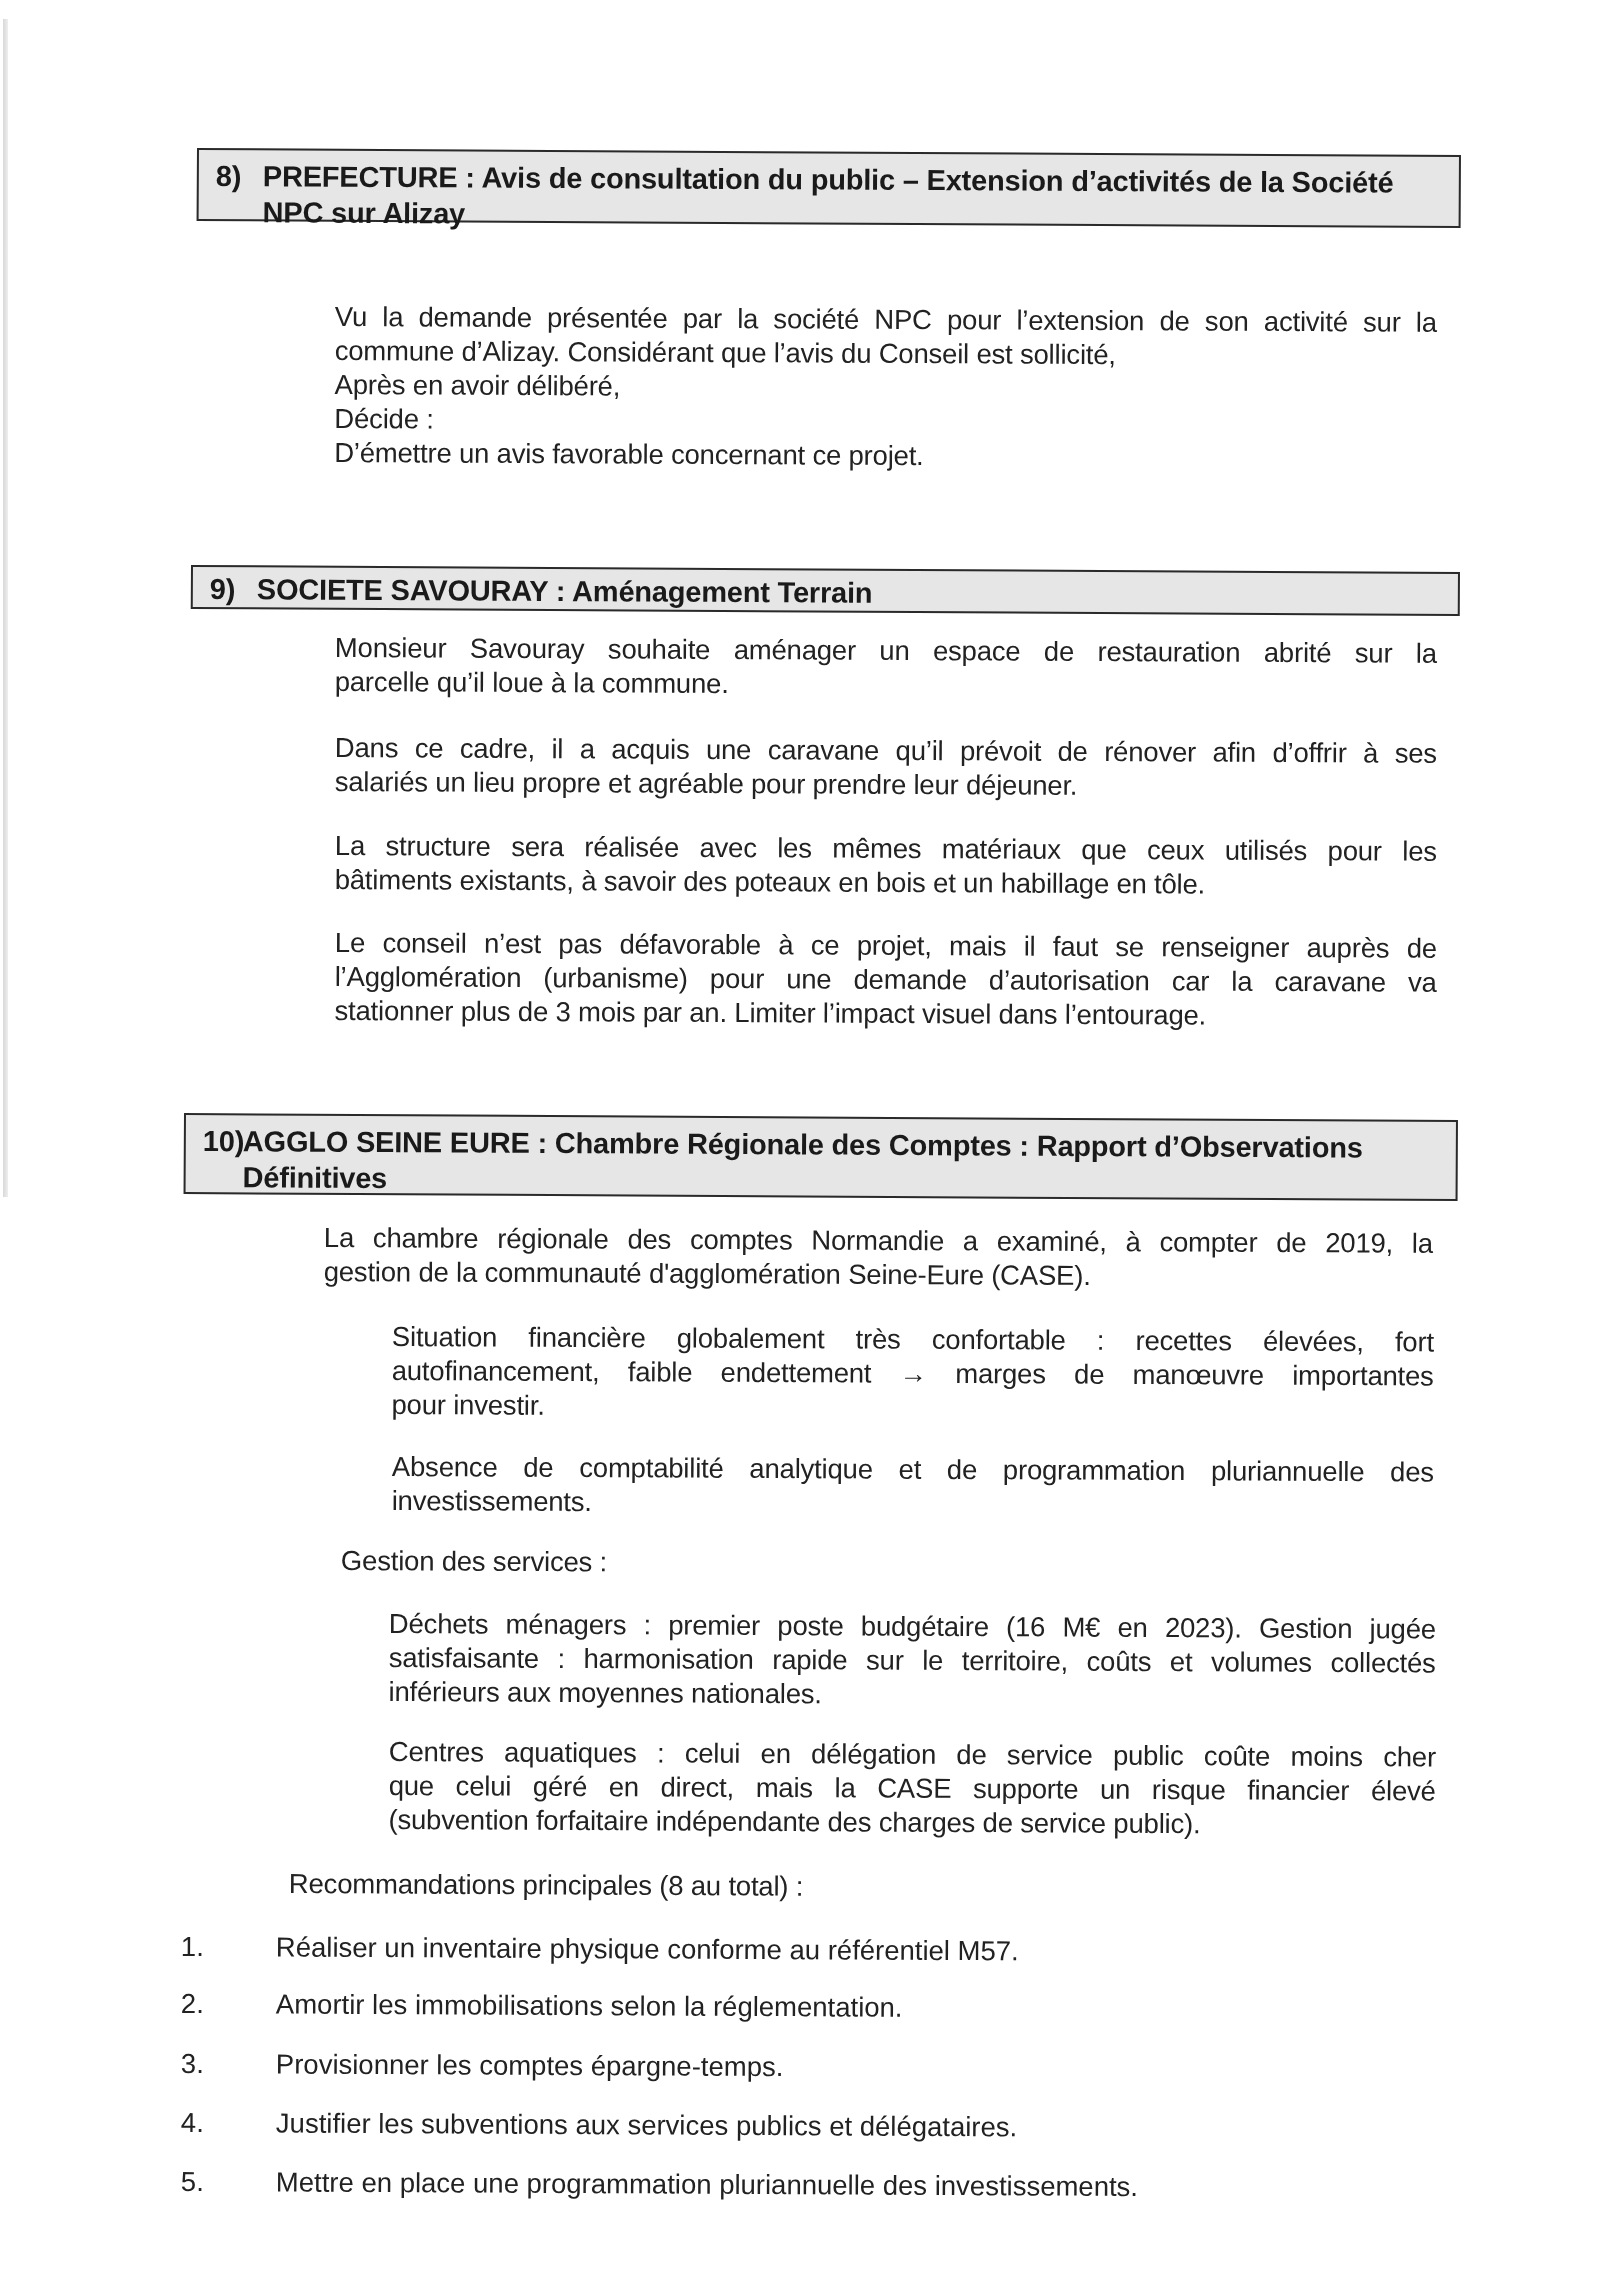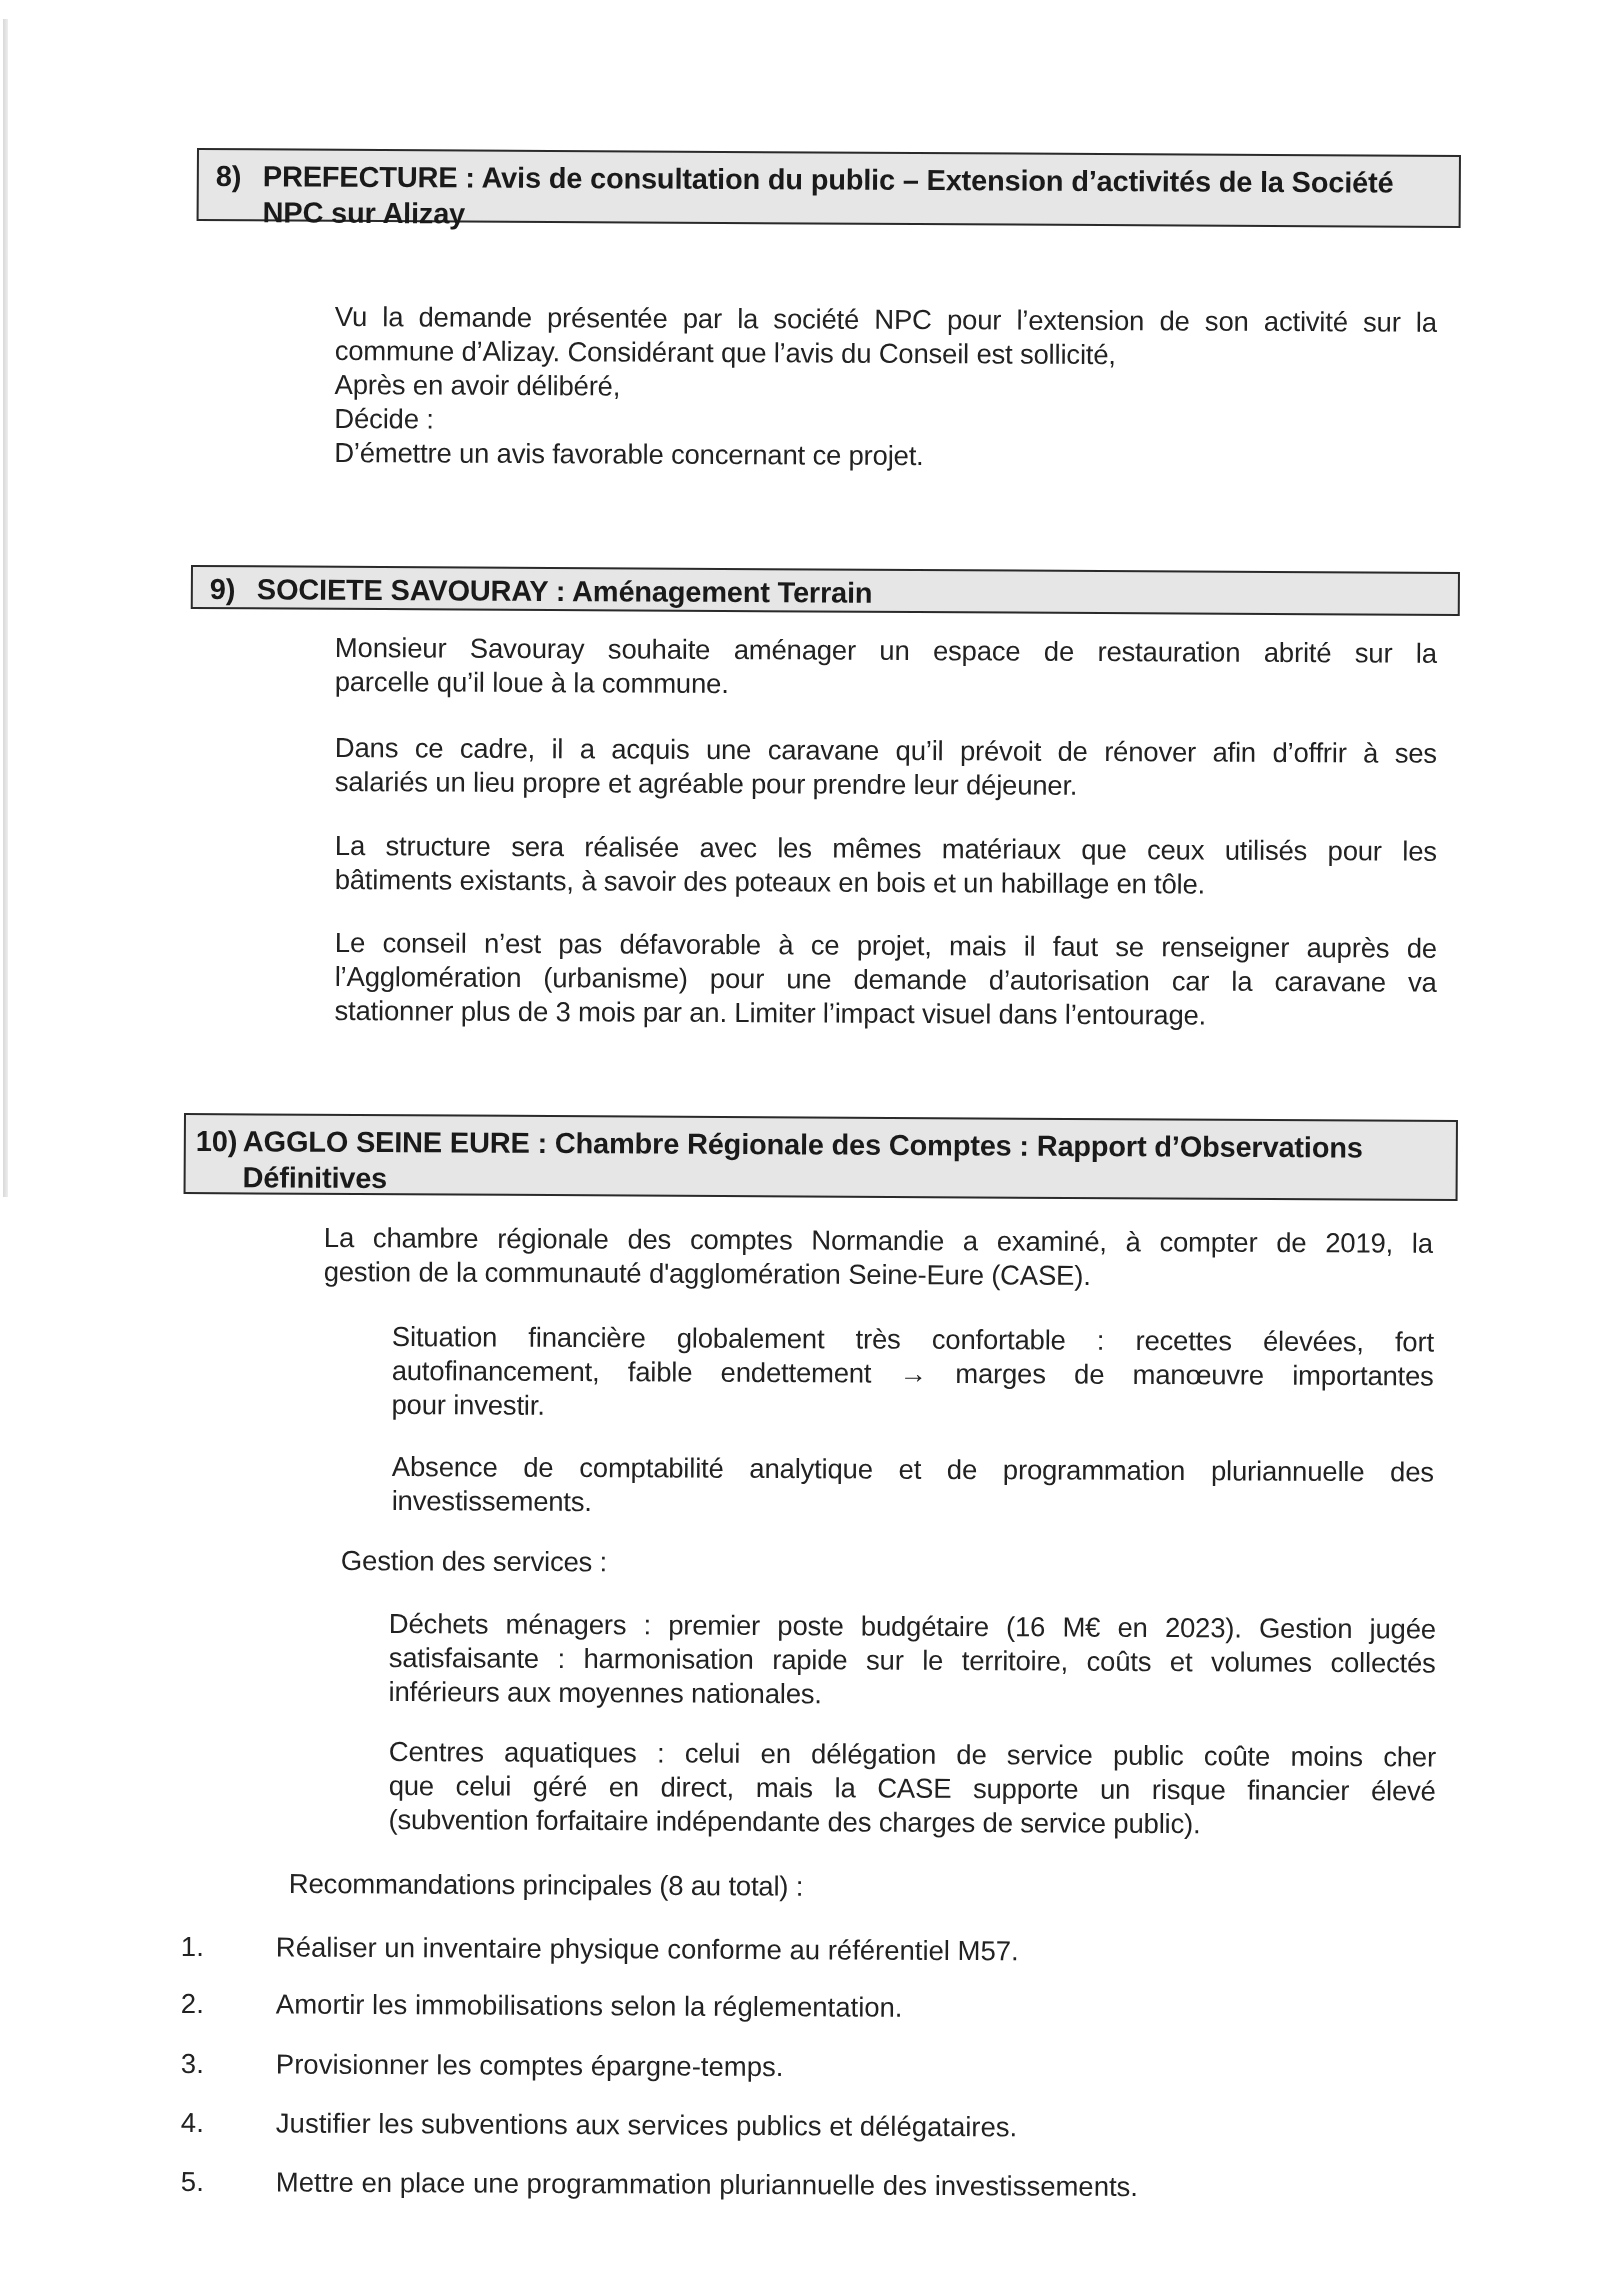--- a/index.html
+++ b/index.html
@@ -51,21 +51,21 @@
       position: absolute;
       top: 7.7px;
       right: 13.8px;
     }
     #h8 { left: 197px; top: 148px; width: 1264px; height: 73px; transform: rotate(0.32deg); transform-origin: left top; }
     #h8 .title { left: 64px; }
     #h9 { left: 191px; top: 565px; width: 1269px; height: 44px; transform: rotate(0.32deg); transform-origin: left top; }
     #h9 .title { left: 64px; top: 3.8px; }
     #h9 .num { top: 3.8px; }
     #h10 { left: 184px; top: 1113px; width: 1274px; height: 81px; transform: rotate(0.32deg); transform-origin: left top; }
-    #h10 .num { left: 10px; top: 7.7px; }
+    #h10 .num { left: 17px; top: 7.7px; }
     #h10 .title { left: 57px; }
     .title .l2 { display: block; }
 
     
     .para {
       position: absolute;
       font-size: 27.5px;
       line-height: 34px;
       color: #222;
       text-align: justify;

